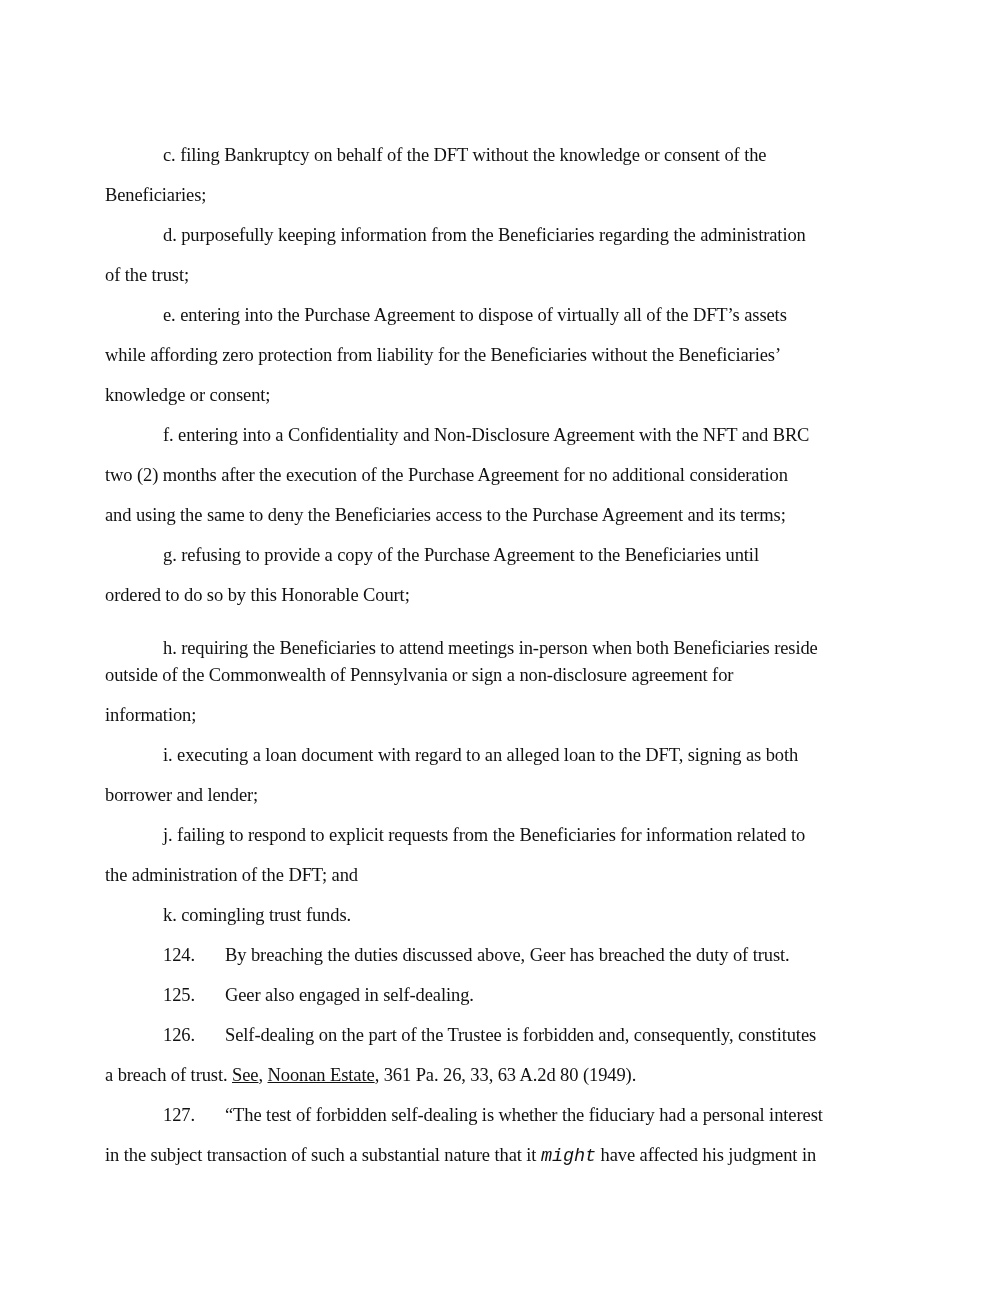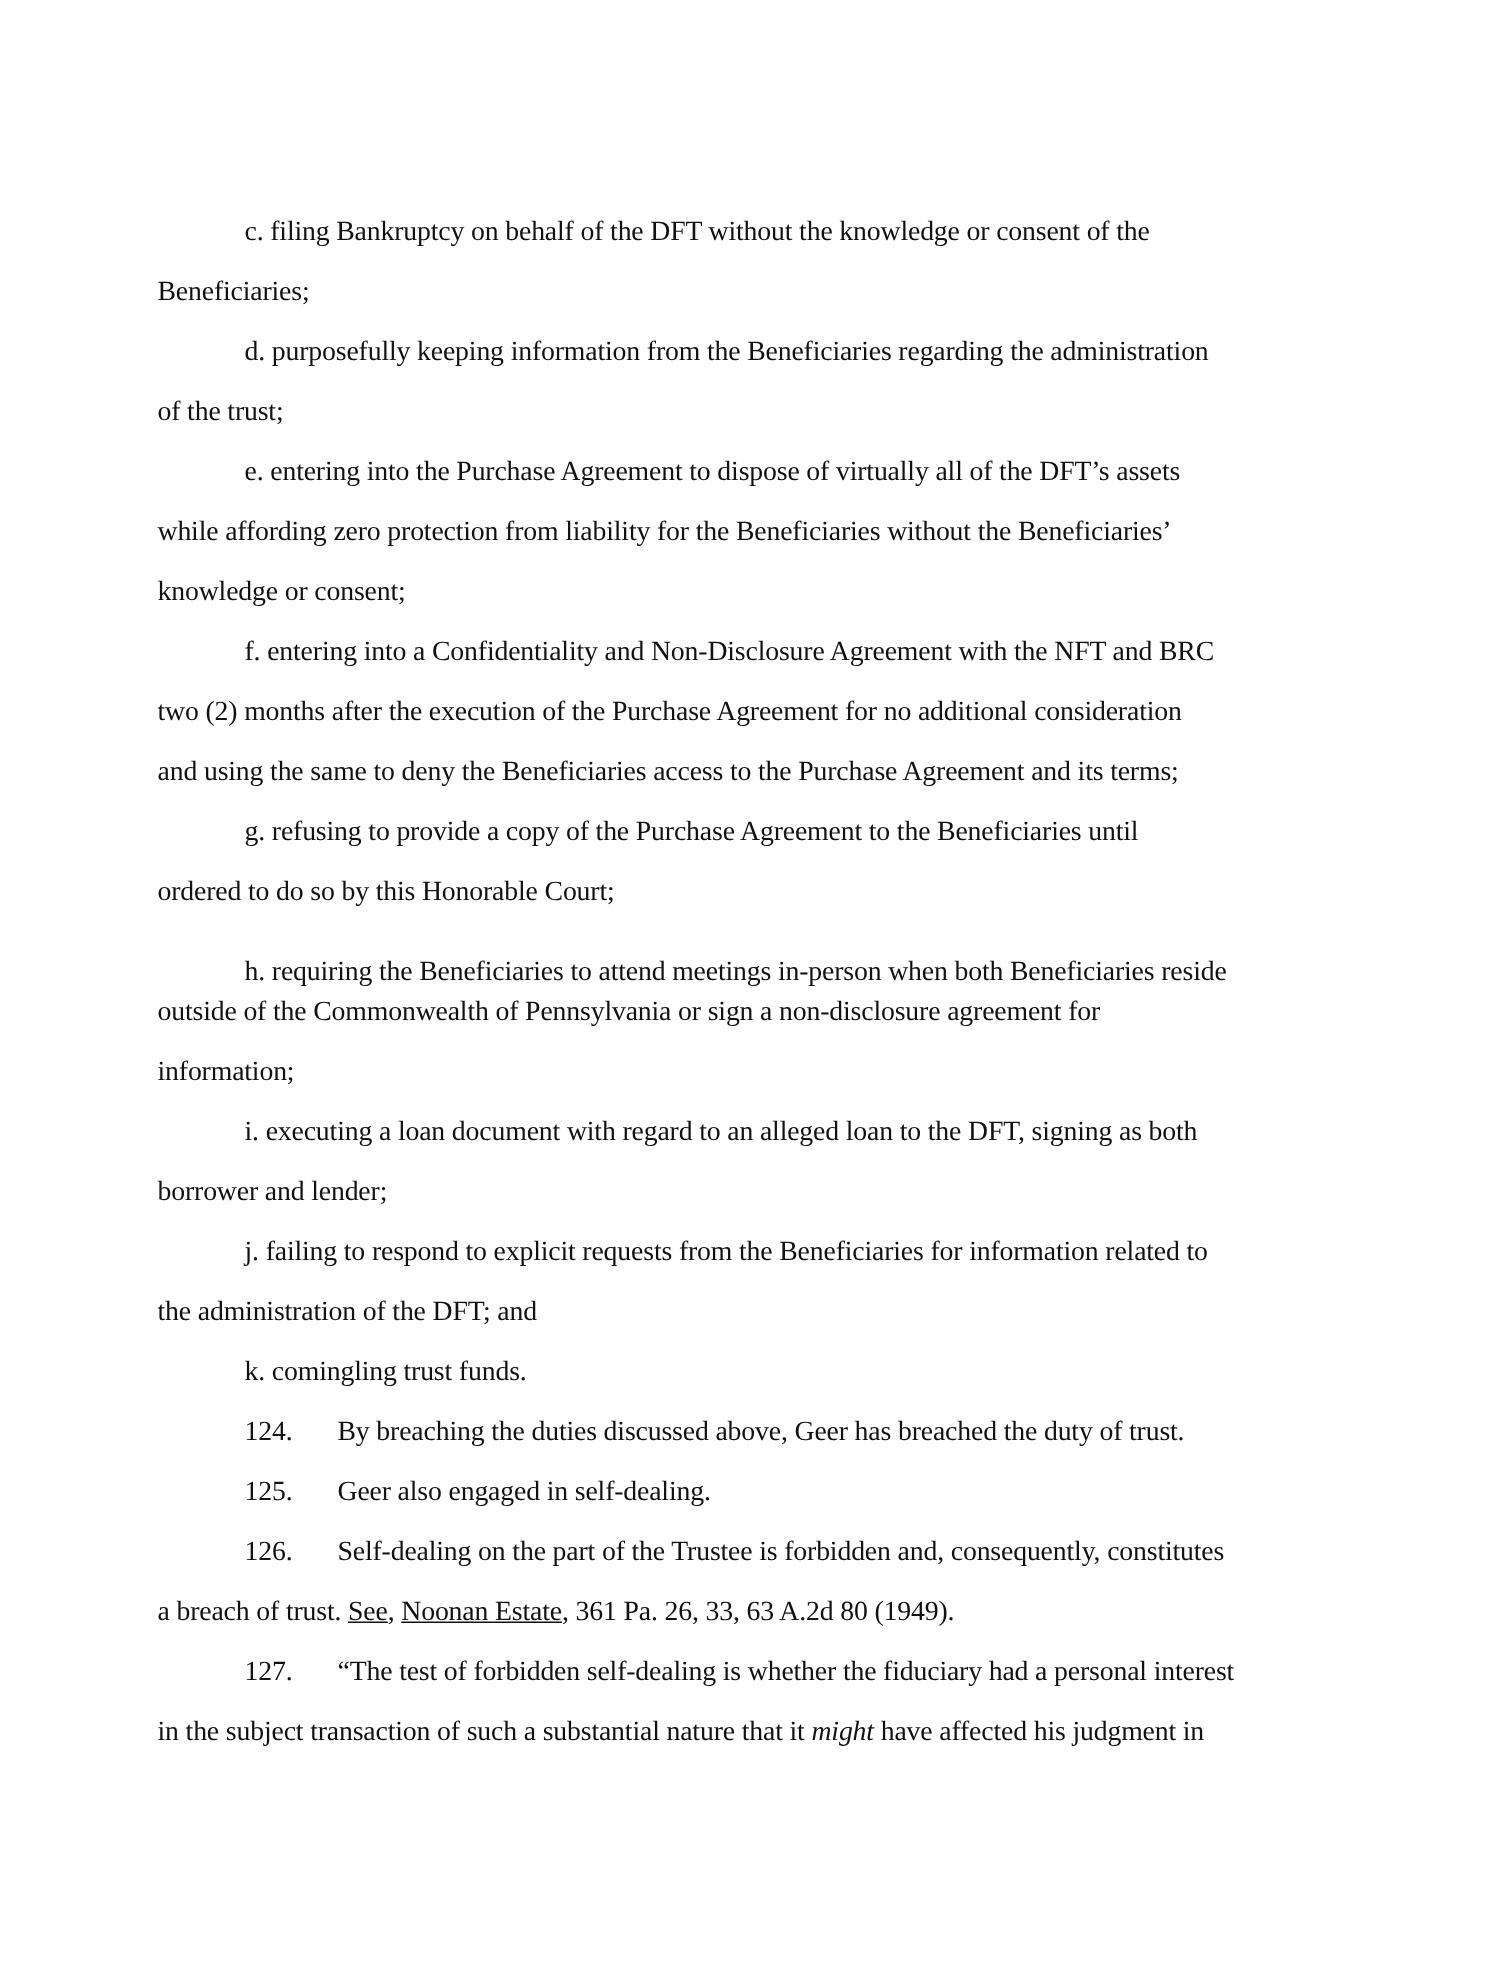--- a/index.html
+++ b/index.html
@@ -8,21 +8,21 @@
     position: absolute; left: 0; top: 0; width: 1000px; height: 1310px;
     background: #ffffff; color: #111111;
     font-family: "Liberation Serif", "DejaVu Serif", serif;
     font-size: 18.5px;
   }
   .line {
     position: absolute; white-space: nowrap; line-height: 20px;
     letter-spacing: -0.1px;
   }
   .u { text-decoration: underline; }
-  .i { font-style: italic; }
+  .i { font-style: italic; font-family: Liberation Mono, monospace; }
   .num { display: inline-block; width: 62px; }
 </style>
 </head>
 <body>
 
 <div class="page">
 
   <div class="line" style="left:163px; top:145px;">c. filing Bankruptcy on behalf of the DFT without the knowledge or consent of the</div>
   <div class="line" style="left:105px; top:185px;">Beneficiaries;</div>
 

